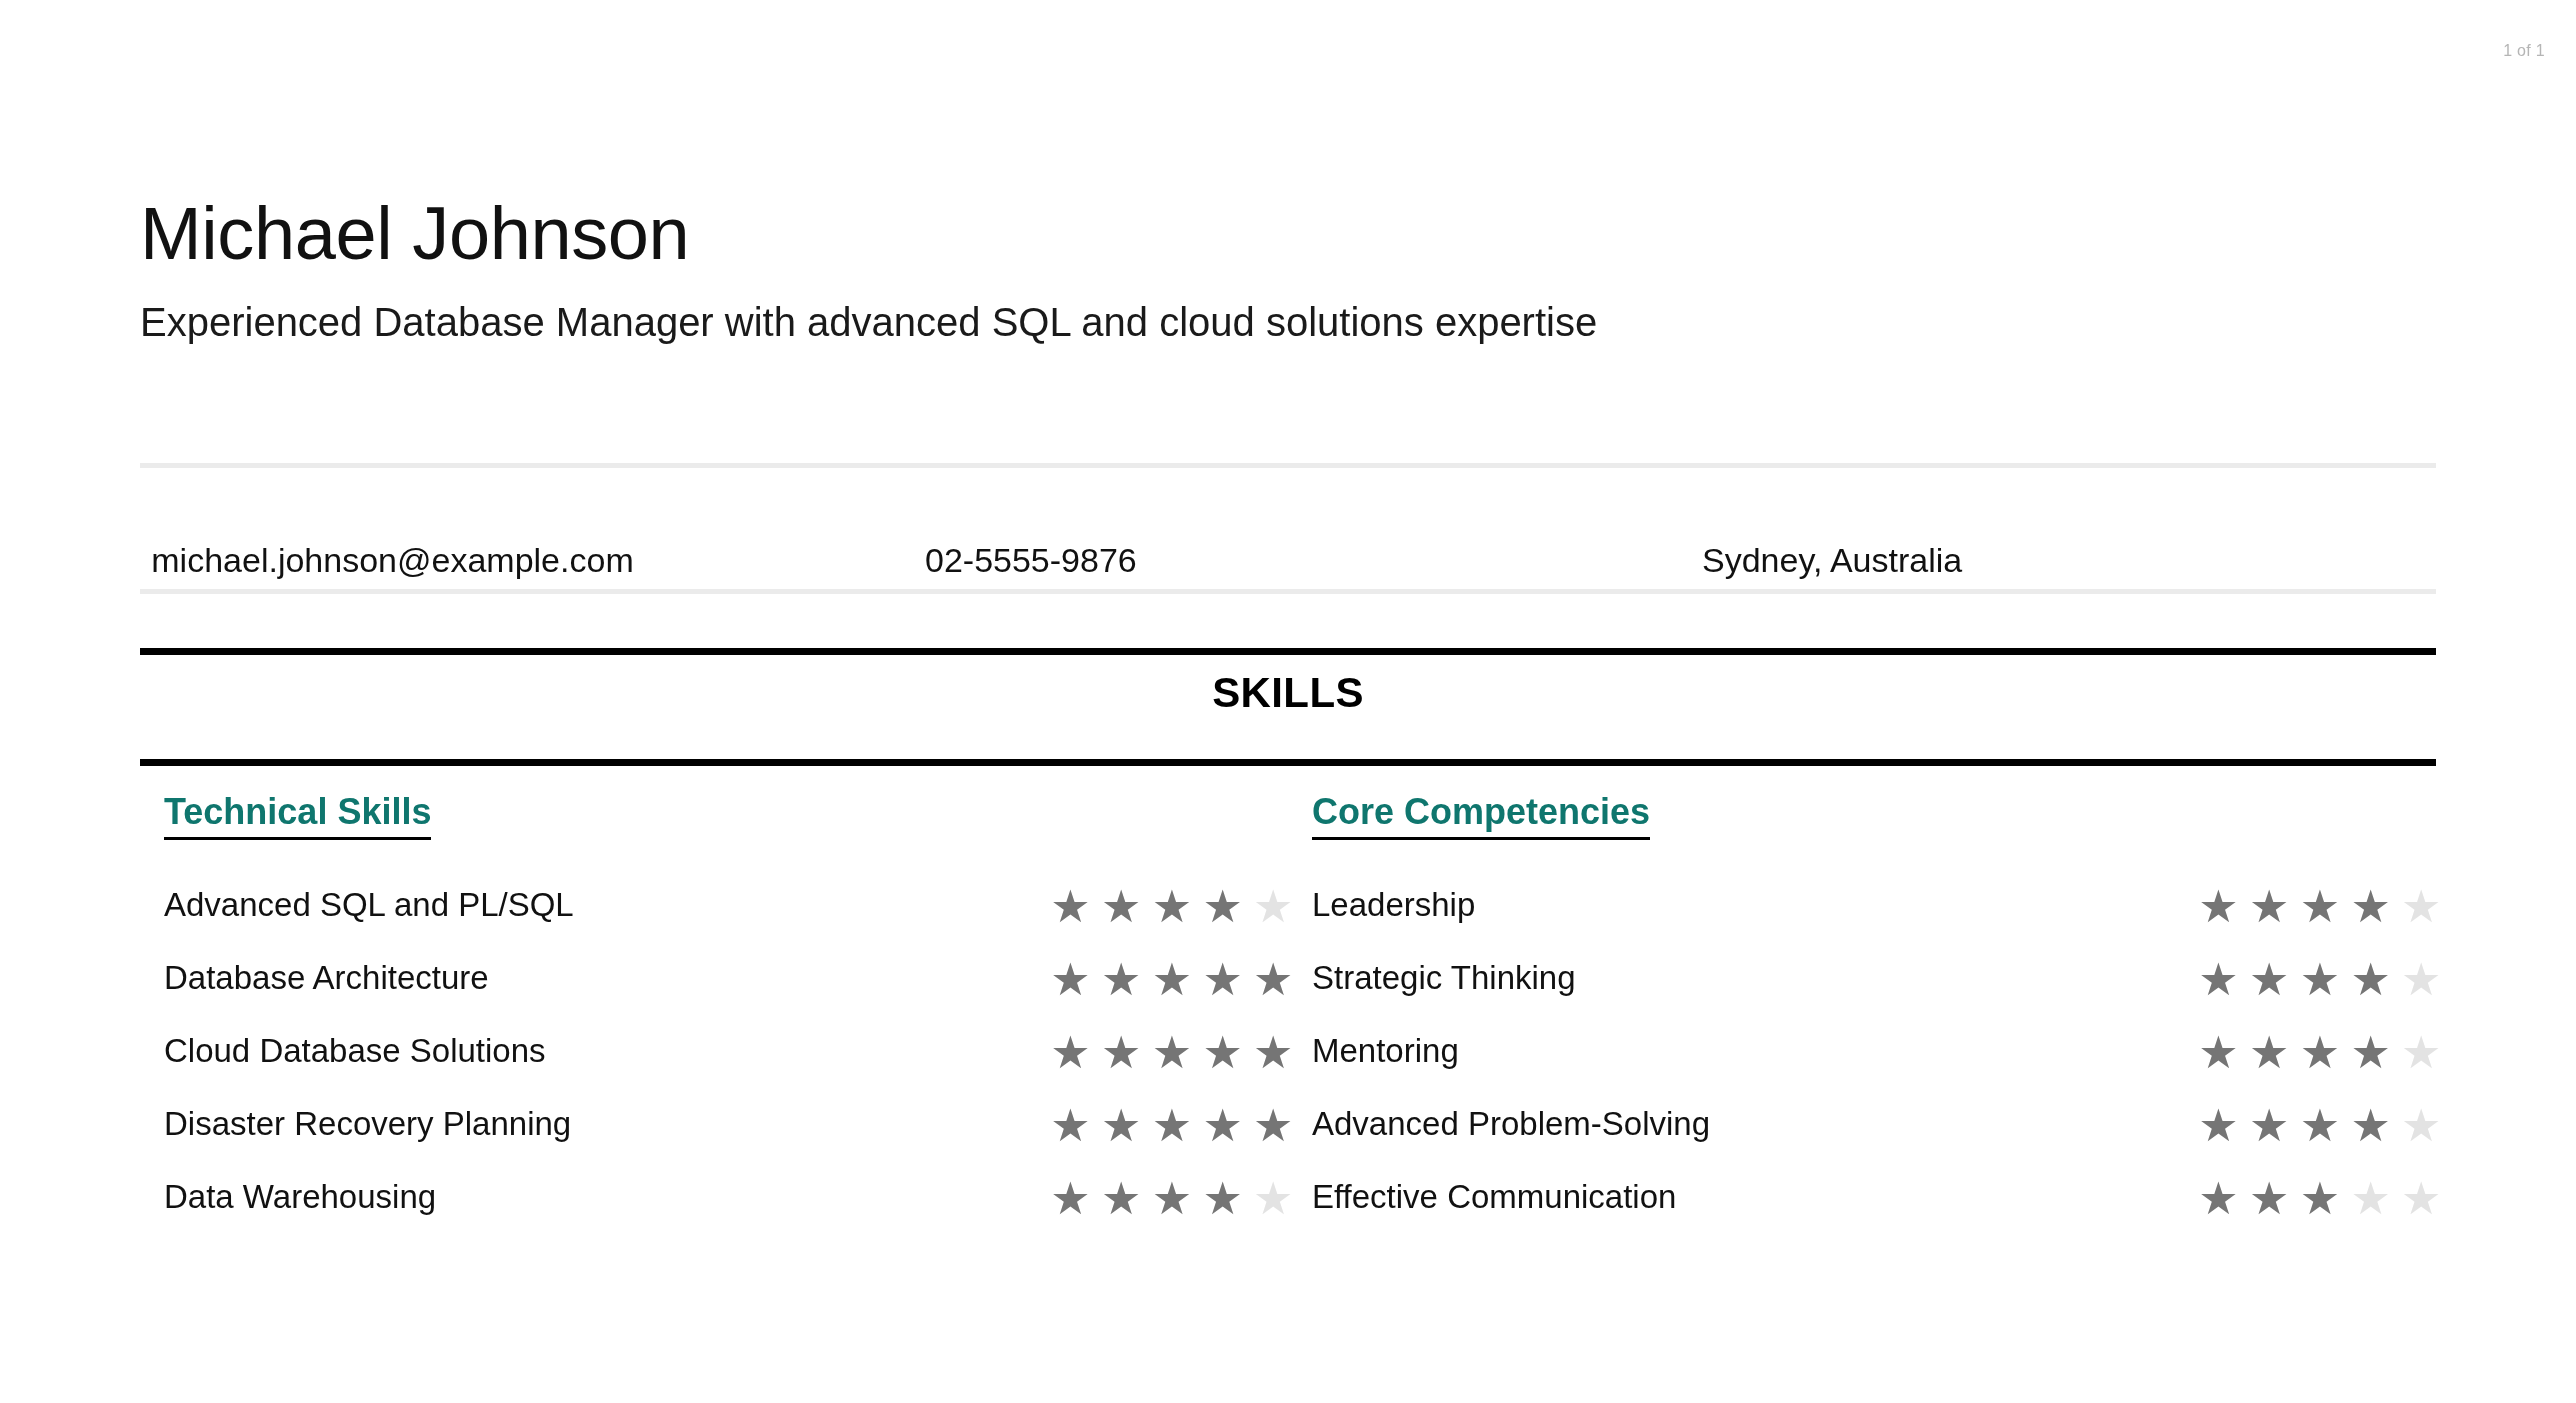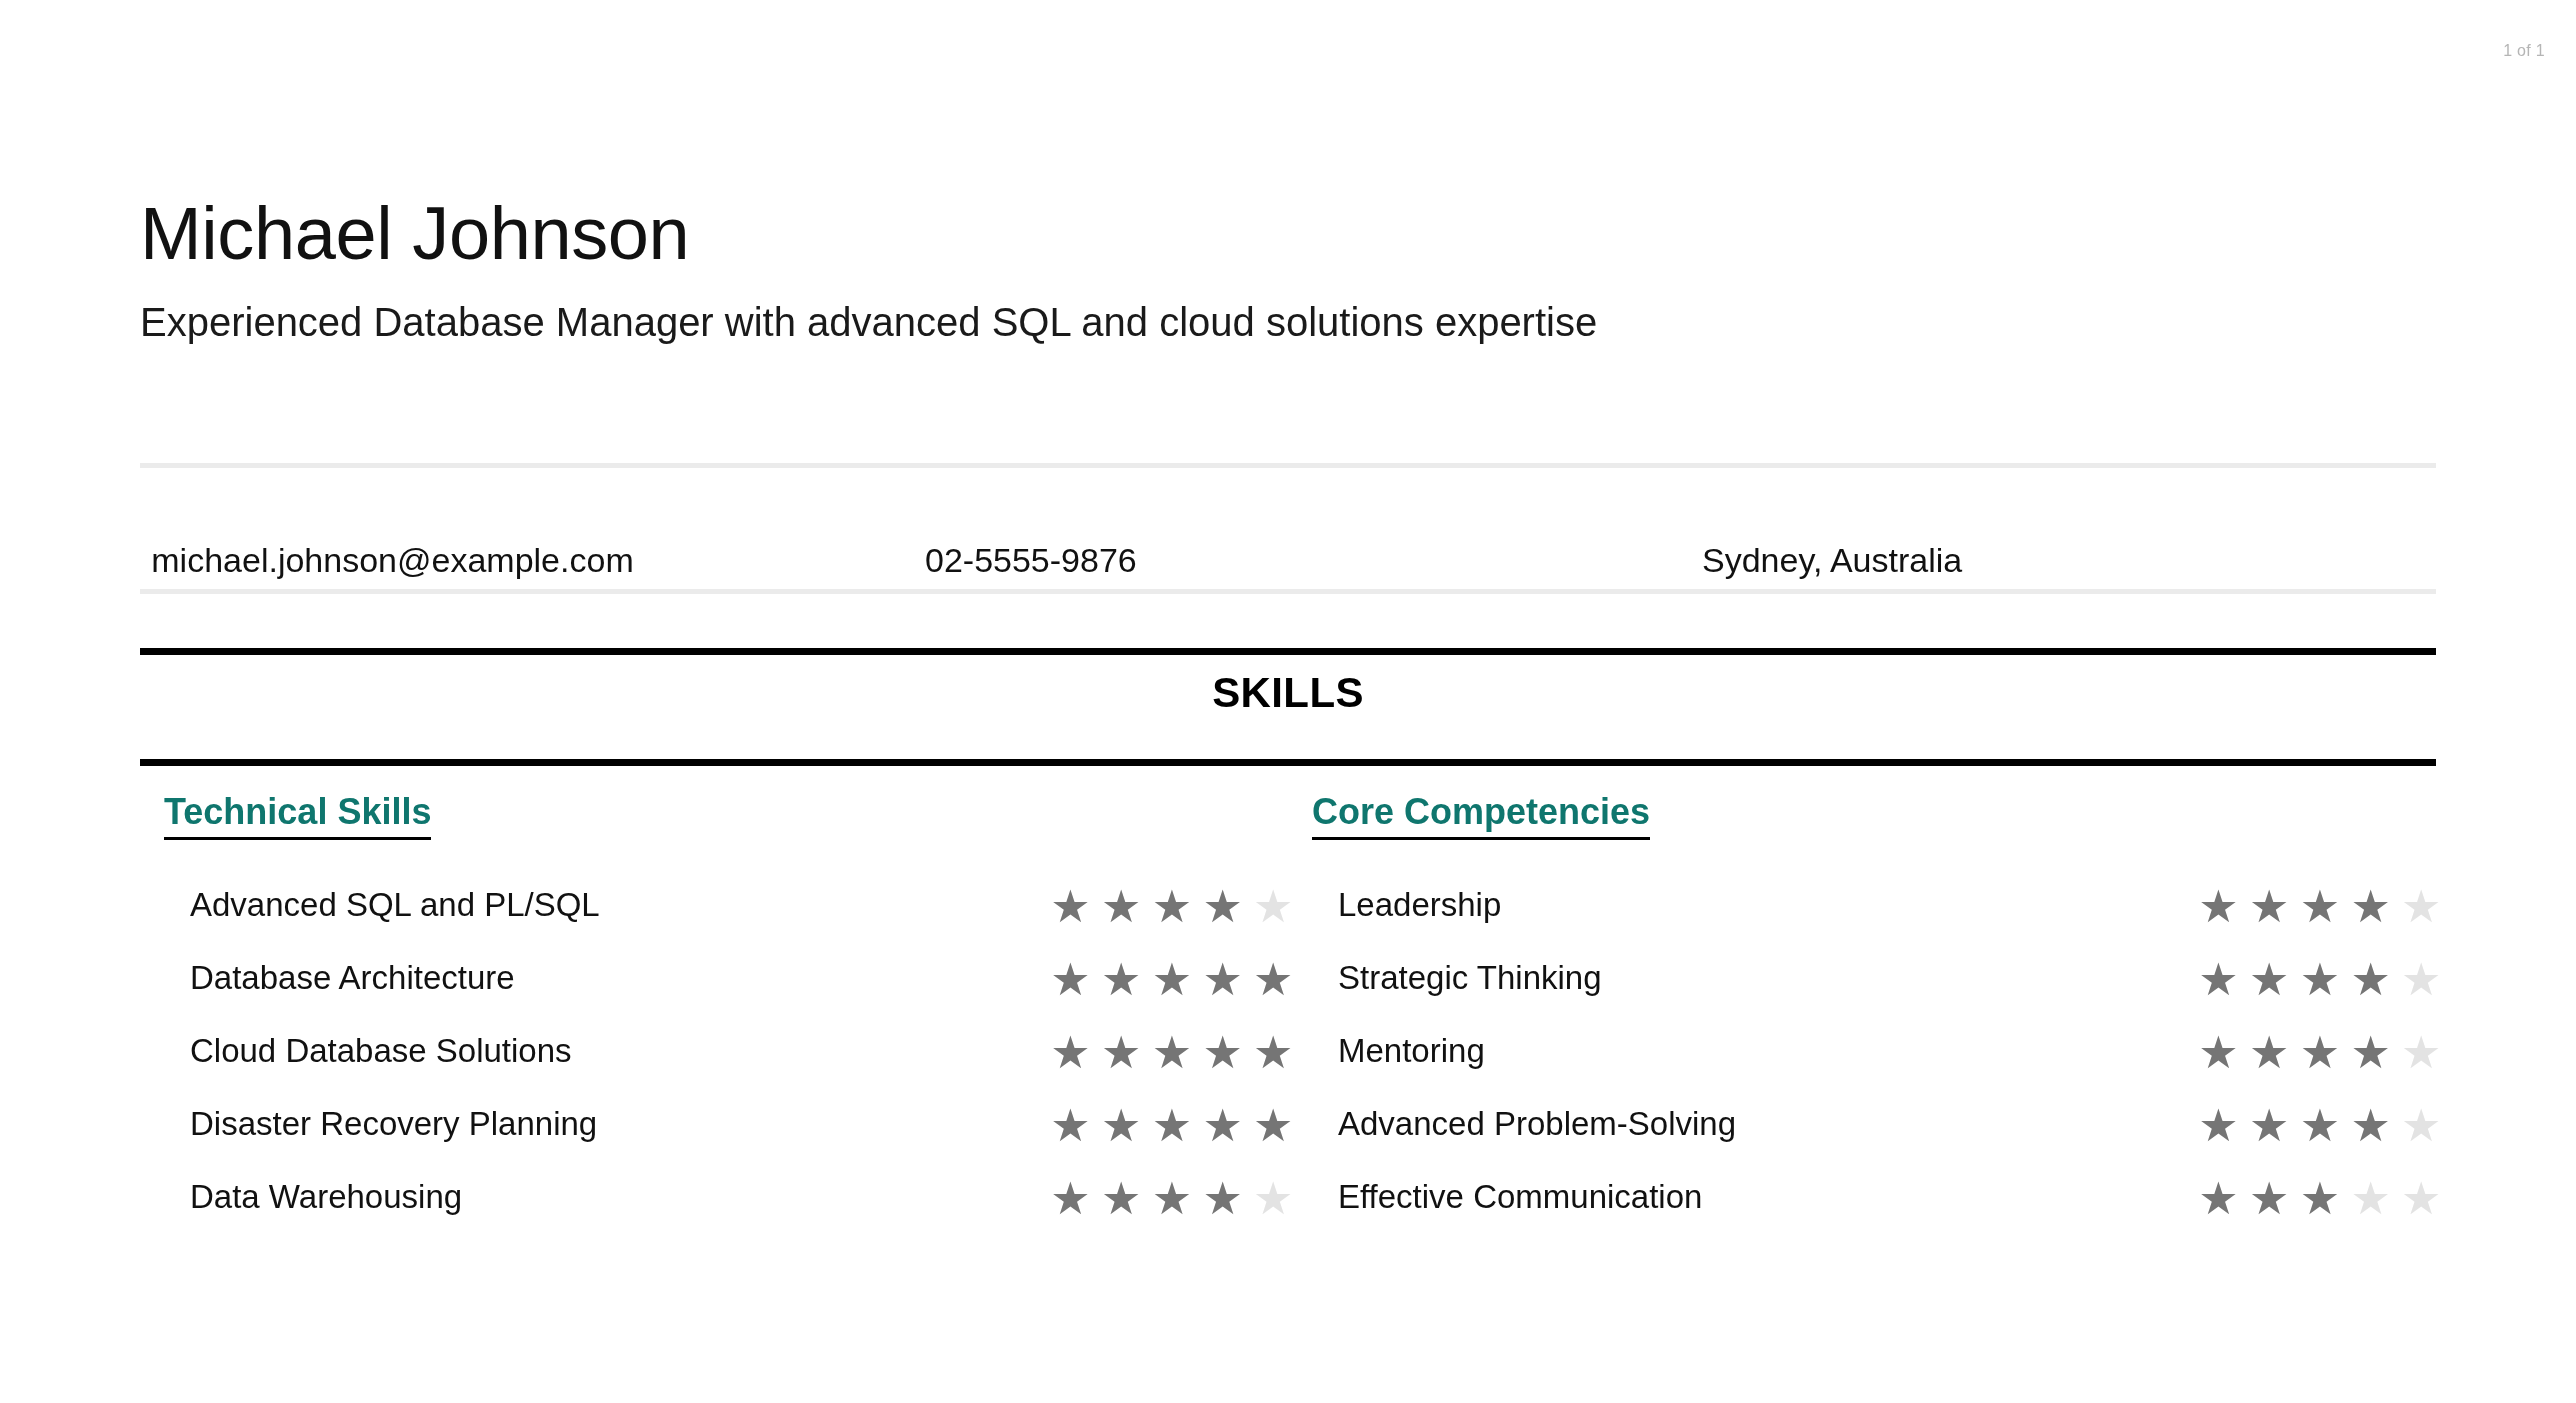--- a/index.html
+++ b/index.html
@@ -145,21 +145,21 @@
   }
 
   .skill-row {
     position: relative;
     height: 73px;
     display: flex;
     align-items: center;
   }
 
   .skill-label {
-    margin-left: 50px;
+    margin-left: 24px;
     font-size: 33px;
     line-height: 1.1;
     color: #111111;
     white-space: nowrap;
   }
 
   .skill-stars {
     position: absolute;
     left: 906px;
     top: 50%;

